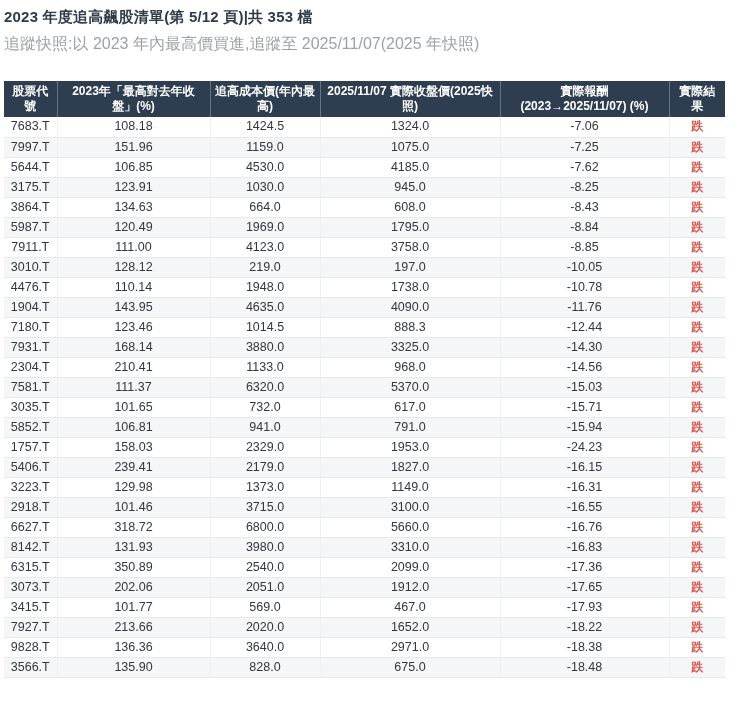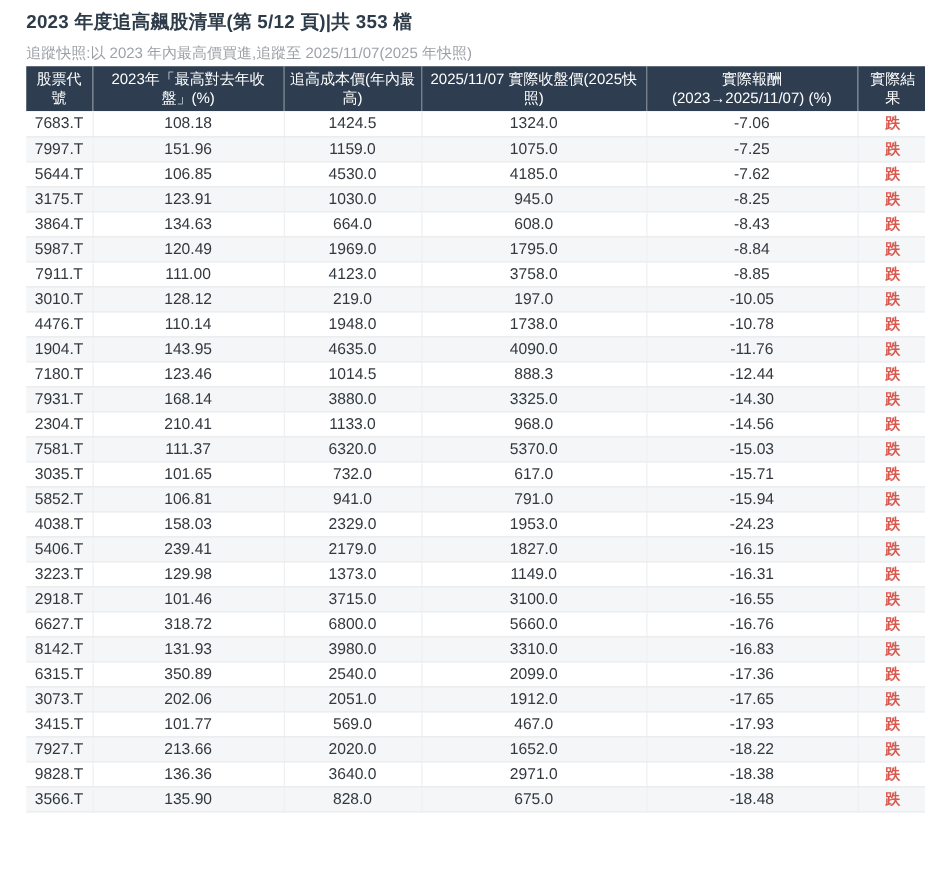--- a/index.html
+++ b/index.html
@@ -14,43 +14,43 @@
     --grid_line: #e7e9eb;
   }
   * { box-sizing: border-box; margin: 0; padding: 0; }
   html, body {
     width: 740px;
     height: 706px;
     background: #ffffff;
     font-family: "Liberation Sans", "DejaVu Sans", sans-serif;
     overflow: hidden;
   }
-  .page { padding: 8px 7px 0 21px; }
+  .page { padding: 8px 7px 0 4px; }
   .title {
     font-size: 15px;
     font-weight: bold;
     color: var(--title_text);
     letter-spacing: 0.2px;
     margin-bottom: 7px;
   }
   .subtitle {
-    font-size: 12px;
+    font-size: 16px;
     color: var(--subtitle_text);
-    margin-bottom: 2px;
+    margin-bottom: 26px;
   }
   table {
     border-collapse: collapse;
     table-layout: fixed;
     width: 721px;
   }
   thead th {
     background: var(--header_bg);
     color: var(--header_text);
     font-size: 12px;
-    font-weight: normal;
+    font-weight: bold;
     text-align: center;
     vertical-align: middle;
     padding: 3px 4px;
     height: 36px;
     line-height: 15px;
     white-space: pre-line;
     border-right: 1px solid rgba(255,255,255,0.28);
   }
   thead th:last-child { border-right: none; }
   tbody td {
@@ -222,21 +222,21 @@
         </tr>
         <tr>
           <td>5852.T</td>
           <td>106.81</td>
           <td>941.0</td>
           <td>791.0</td>
           <td>-15.94</td>
           <td class="result-down">跌</td>
         </tr>
         <tr>
-          <td>4038.T</td>
+          <td>1757.T</td>
           <td>158.03</td>
           <td>2329.0</td>
           <td>1953.0</td>
           <td>-24.23</td>
           <td class="result-down">跌</td>
         </tr>
         <tr>
           <td>5406.T</td>
           <td>239.41</td>
           <td>2179.0</td>

